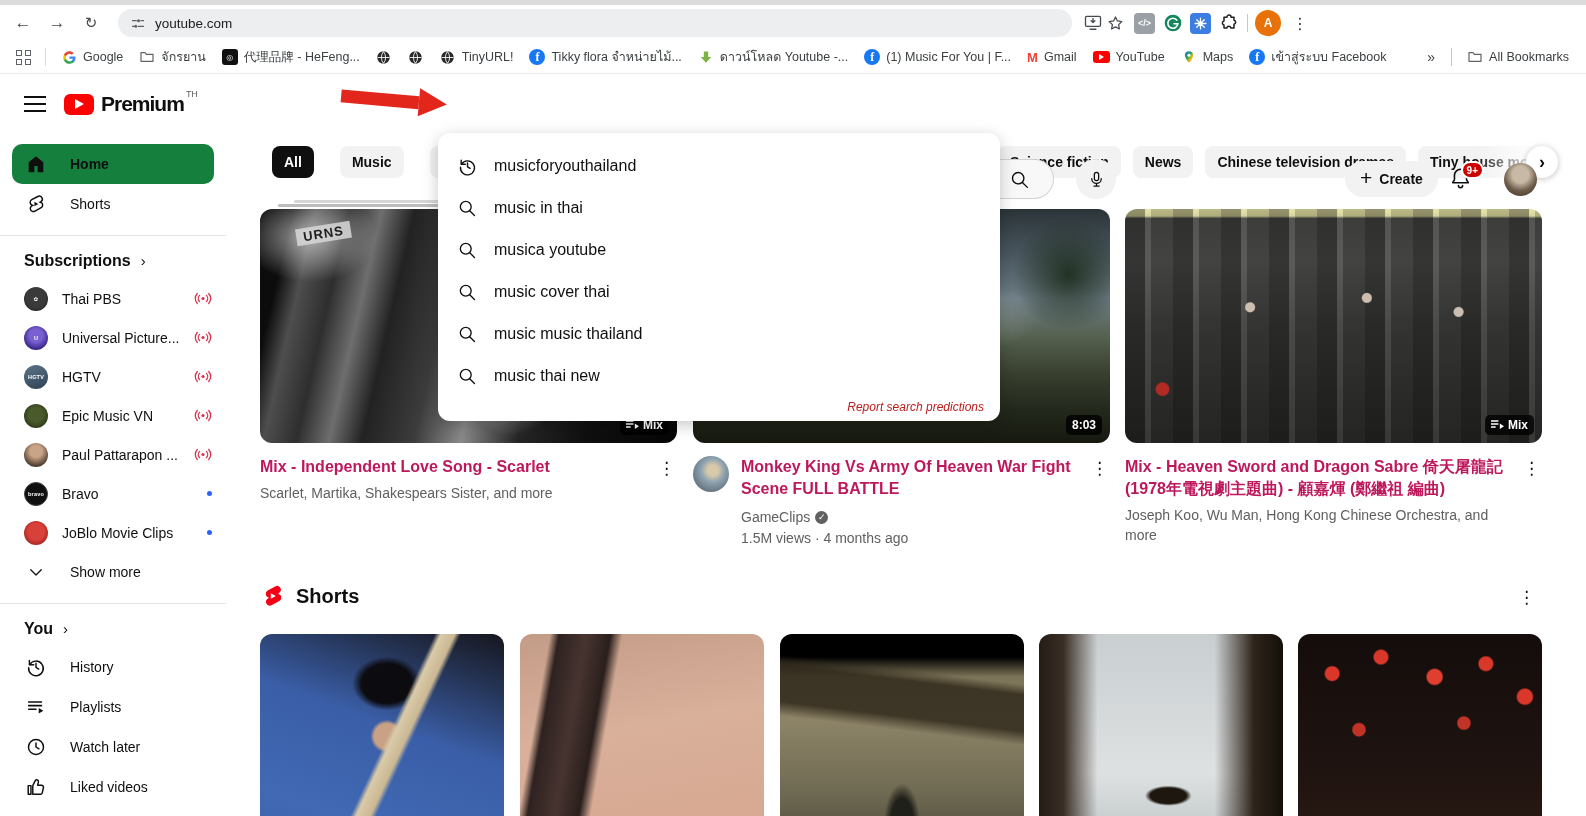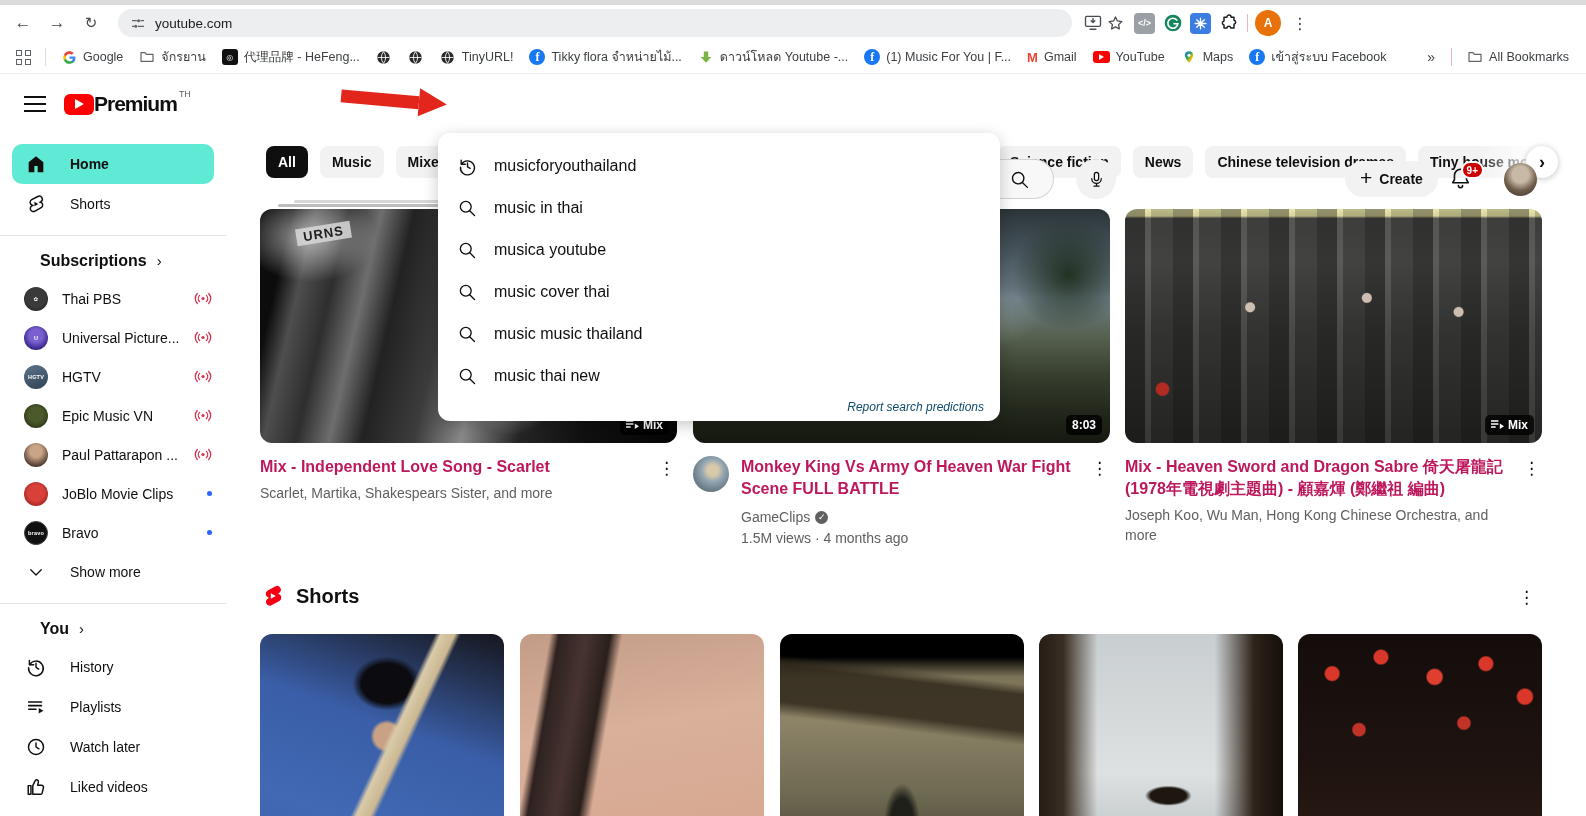--- a/index.html
+++ b/index.html
@@ -45,21 +45,21 @@
 
 
 .yt-header{position:absolute;top:74px;left:0;right:0;height:61px;background:#fff;z-index:30}
 .burger{position:absolute;left:24px;top:20px;width:22px;height:20px;display:flex;
   flex-direction:column;justify-content:space-between;padding:2px 0}
 .burger i{height:2px;background:#0f0f0f;display:block}
 .logo{position:absolute;left:64px;top:17px;display:flex;align-items:flex-start}
 .logo-box{width:30px;height:21px;background:#f00;border-radius:6px;position:relative;margin-top:3px}
 .logo-box:after{content:"";position:absolute;left:11px;top:5px;border-left:9px solid #fff;
   border-top:5.5px solid transparent;border-bottom:5.5px solid transparent}
-.logo-word{font-size:21px;font-weight:bold;letter-spacing:-1px;margin-left:0;margin-top:1px}
+.logo-word{font-size:21px;font-weight:bold;letter-spacing:-1px;margin-left:7px;margin-top:1px}
 .logo-sup{font-size:9px;color:#606060;margin-left:2px;margin-top:-2px}
 .search-box{position:absolute;left:440px;top:85px;width:546px;height:40px;background:#fff;
   border:1.5px solid #39648f;border-radius:20px 0 0 20px;display:flex;align-items:center;
   padding:0 14px;gap:12px;z-index:31}
 .search-text{font-size:16px;color:#0f0f0f}
 .caret{width:1.5px;height:18px;background:#111;margin-left:1px}
 .clear-x{margin-left:auto;font-size:19px;color:#0f0f0f}
 .search-btn{position:absolute;left:986px;top:85px;width:68px;height:40px;background:#f8f8f8;
   border:1px solid #d3d3d3;border-left:none;border-radius:0 20px 20px 0;display:flex;
   align-items:center;justify-content:center;z-index:31}
@@ -78,45 +78,45 @@
 .annot-arrow{position:absolute;left:341px;top:86px;width:106px;height:28px;z-index:60;transform:rotate(5deg)}
 .annot-shaft{position:absolute;left:0;top:8px;width:78px;height:13px;background:#e2261c}
 .annot-head{position:absolute;right:0;top:0;width:0;height:0;border-left:28px solid #e2261c;
   border-top:14px solid transparent;border-bottom:14px solid transparent}
 
 
 .suggest{position:absolute;left:438px;top:133px;width:562px;height:288px;background:#fff;
   border-radius:12px;box-shadow:0 4px 16px rgba(0,0,0,.22);z-index:40;padding-top:12px}
 .sg{display:flex;align-items:center;gap:16px;height:42px;padding:0 18px;font-size:16px;color:#0f0f0f}
 .sg-ic{width:22px;display:flex;justify-content:center;flex:0 0 auto}
-.report{position:absolute;right:16px;bottom:7px;font-size:12px;font-style:italic;color:#0c4a6e}
+.report{position:absolute;right:16px;bottom:7px;font-size:12px;font-style:italic;color:#b91c1c}
 
 
 .sidebar{position:absolute;top:135px;left:0;width:226px;bottom:0;background:#fff;padding-top:9px;overflow:hidden}
 .side-row{display:flex;align-items:center;gap:22px;height:40px;margin:0 12px;padding:0 10px 0 12px;
   border-radius:10px;font-size:14px;color:#0f0f0f}
-.side-row.active{background:#5eead4;font-weight:bold}
+.side-row.active{background:#15803d;font-weight:bold}
 .side-ic{width:24px;display:flex;justify-content:center;flex:0 0 auto}
 .divider{border-top:1px solid #e5e5e5;margin:11px 0}
 .side-title{display:flex;gap:10px;font-size:16px;font-weight:bold;
-  padding:5px 40px 9px;color:#0f0f0f}
+  padding:5px 24px 9px;color:#0f0f0f}
 .side-title .chev{font-size:15px;font-weight:normal;color:#0f0f0f}
 .ch-row{display:flex;align-items:center;gap:14px;height:39px;padding:0 14px 0 24px;font-size:14px}
 .ch-av{width:24px;height:24px;border-radius:50%;flex:0 0 auto;display:flex;align-items:center;
   justify-content:center;color:#fff;font-size:5.5px;font-weight:bold;letter-spacing:.2px}
 .ch-name{white-space:nowrap;overflow:hidden}
 .ch-badge{margin-left:auto;flex:0 0 auto;display:flex;align-items:center}
 .blue-dot{width:5px;height:5px;border-radius:50%;background:#2962ff}
 
 
 .content{position:absolute;top:135px;left:226px;right:0;bottom:0;background:#fff;overflow:hidden}
 .chip{height:32px;padding:0 12px;border-radius:8px;background:#f2f2f2;display:flex;align-items:center;
   font-size:14px;font-weight:bold;white-space:nowrap;flex:0 0 auto}
 .chip.active{background:#0f0f0f;color:#fff}
-.chips-left{position:absolute;left:40px;top:11px;display:flex;gap:12px}
+.chips-left{position:absolute;left:46px;top:11px;display:flex;gap:26px}
 .chips-right{position:absolute;left:772px;top:11px;display:flex;gap:12px;width:700px}
 .chip-chev{position:absolute;left:1300px;top:11px;width:32px;height:32px;border-radius:50%;
   background:#fff;box-shadow:0 1px 6px rgba(0,0,0,.25);display:flex;align-items:center;
   justify-content:center;font-size:18px;font-weight:bold;z-index:5}
 .chip-fade{position:absolute;left:1250px;top:8px;width:110px;height:38px;z-index:4;
   background:linear-gradient(90deg,rgba(255,255,255,0),#fff 55%)}
 
 .video-card{position:absolute;top:74px;width:417px}
 .vc1{left:34px}.vc2{left:467px}.vc3{left:899px}
 .thumb{width:417px;height:234px;border-radius:12px;position:relative;overflow:visible}
@@ -497,29 +497,29 @@
       <span class="ch-av" style="background:radial-gradient(circle at 50% 35%,#c9a486 0 30%,#5a4536 70%,#241a12 100%)"></span>
       <span class="ch-name">Paul Pattarapon ...</span>
       <span class="ch-badge">
         <svg width="18" height="13" viewBox="0 0 18 12" fill="none" stroke="#d9304c" stroke-width="1.3" stroke-linecap="round">
             <circle cx="9" cy="6" r="1.6" fill="#d9304c" stroke="none"></circle>
             <path d="M5.6 2.9a4.4 4.4 0 0 0 0 6.2M3.3 1a7.3 7.3 0 0 0 0 10M12.4 2.9a4.4 4.4 0 0 1 0 6.2M14.7 1a7.3 7.3 0 0 1 0 10"></path>
           </svg>
       </span>
     </div>
     <div class="ch-row">
-      <span class="ch-av" style="background:radial-gradient(circle at 50% 45%,#d8403a 0 45%,#7c1410 100%)"></span>
-      <span class="ch-name">JoBlo Movie Clips</span>
+      <span class="ch-av" style="background:#101010;border:1px solid #444">bravo</span>
+      <span class="ch-name">Bravo</span>
       <span class="ch-badge">
           <span class="blue-dot"></span>
         </span>
     </div>
     <div class="ch-row">
-      <span class="ch-av" style="background:#101010;border:1px solid #444">bravo</span>
-      <span class="ch-name">Bravo</span>
+      <span class="ch-av" style="background:radial-gradient(circle at 50% 45%,#d8403a 0 45%,#7c1410 100%)"></span>
+      <span class="ch-name">JoBlo Movie Clips</span>
       <span class="ch-badge">
           <span class="blue-dot"></span>
         </span>
     </div>
 
     <div class="side-row">
       <span class="side-ic">
         <svg width="18" height="18" viewBox="0 0 24 24" class="stroke">
             <path d="M5 9l7 7 7-7"></path>
           </svg>

